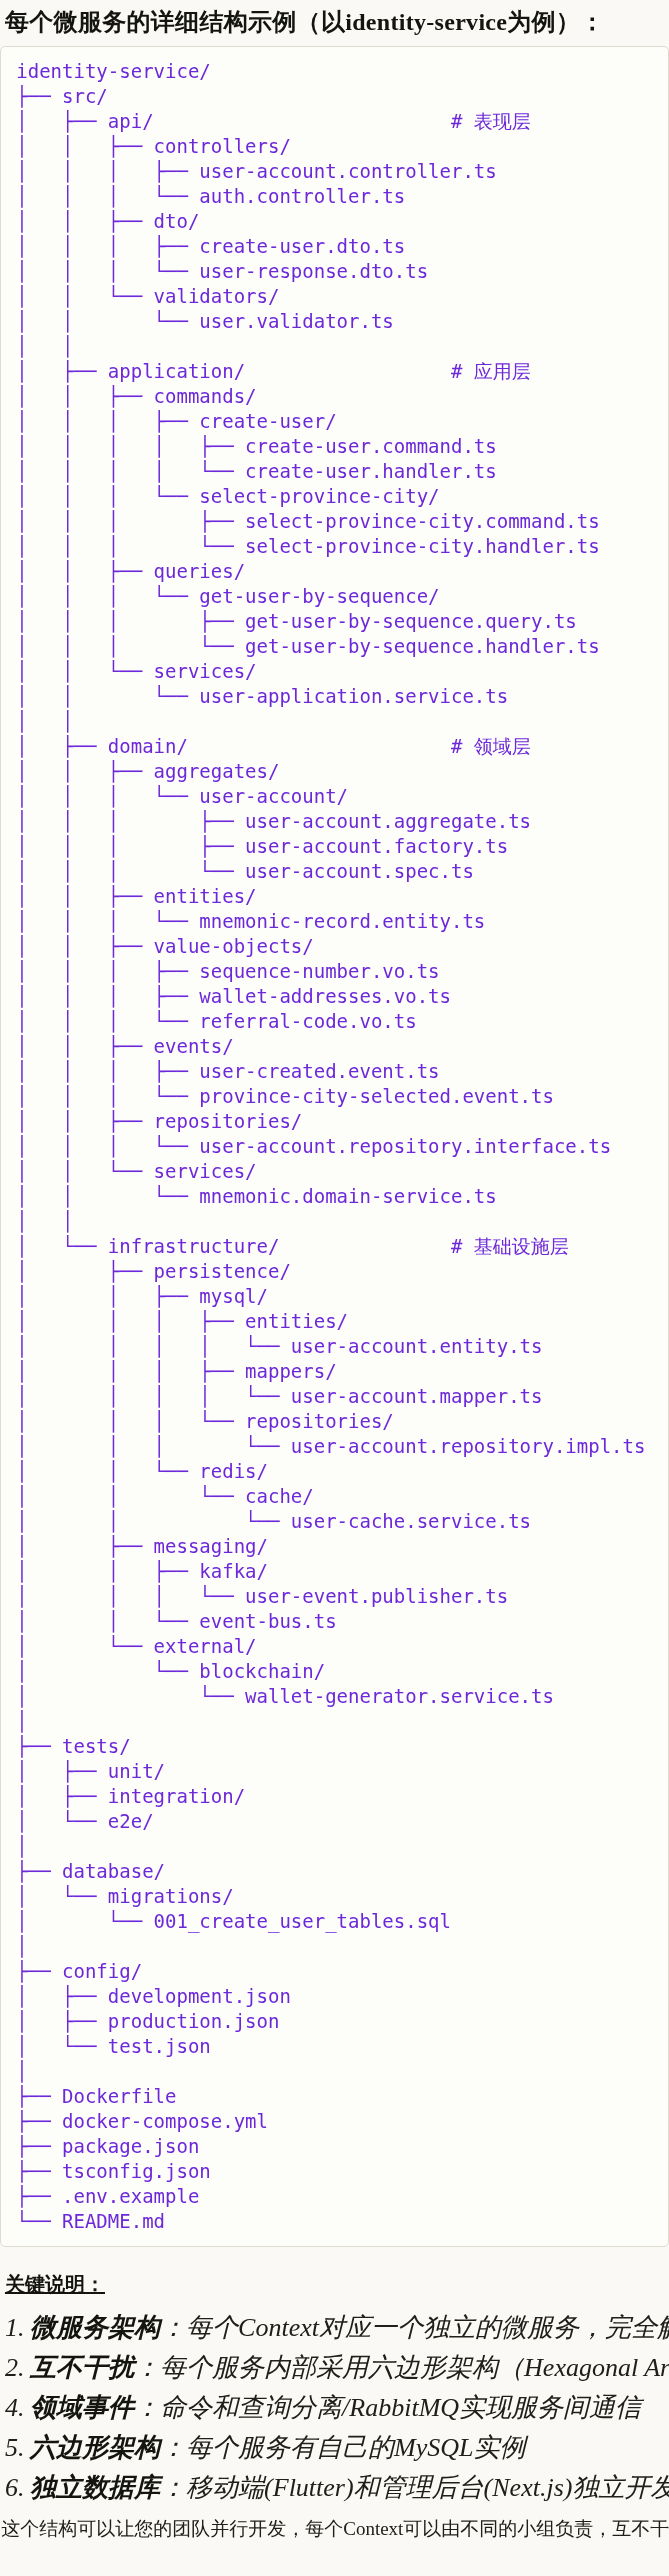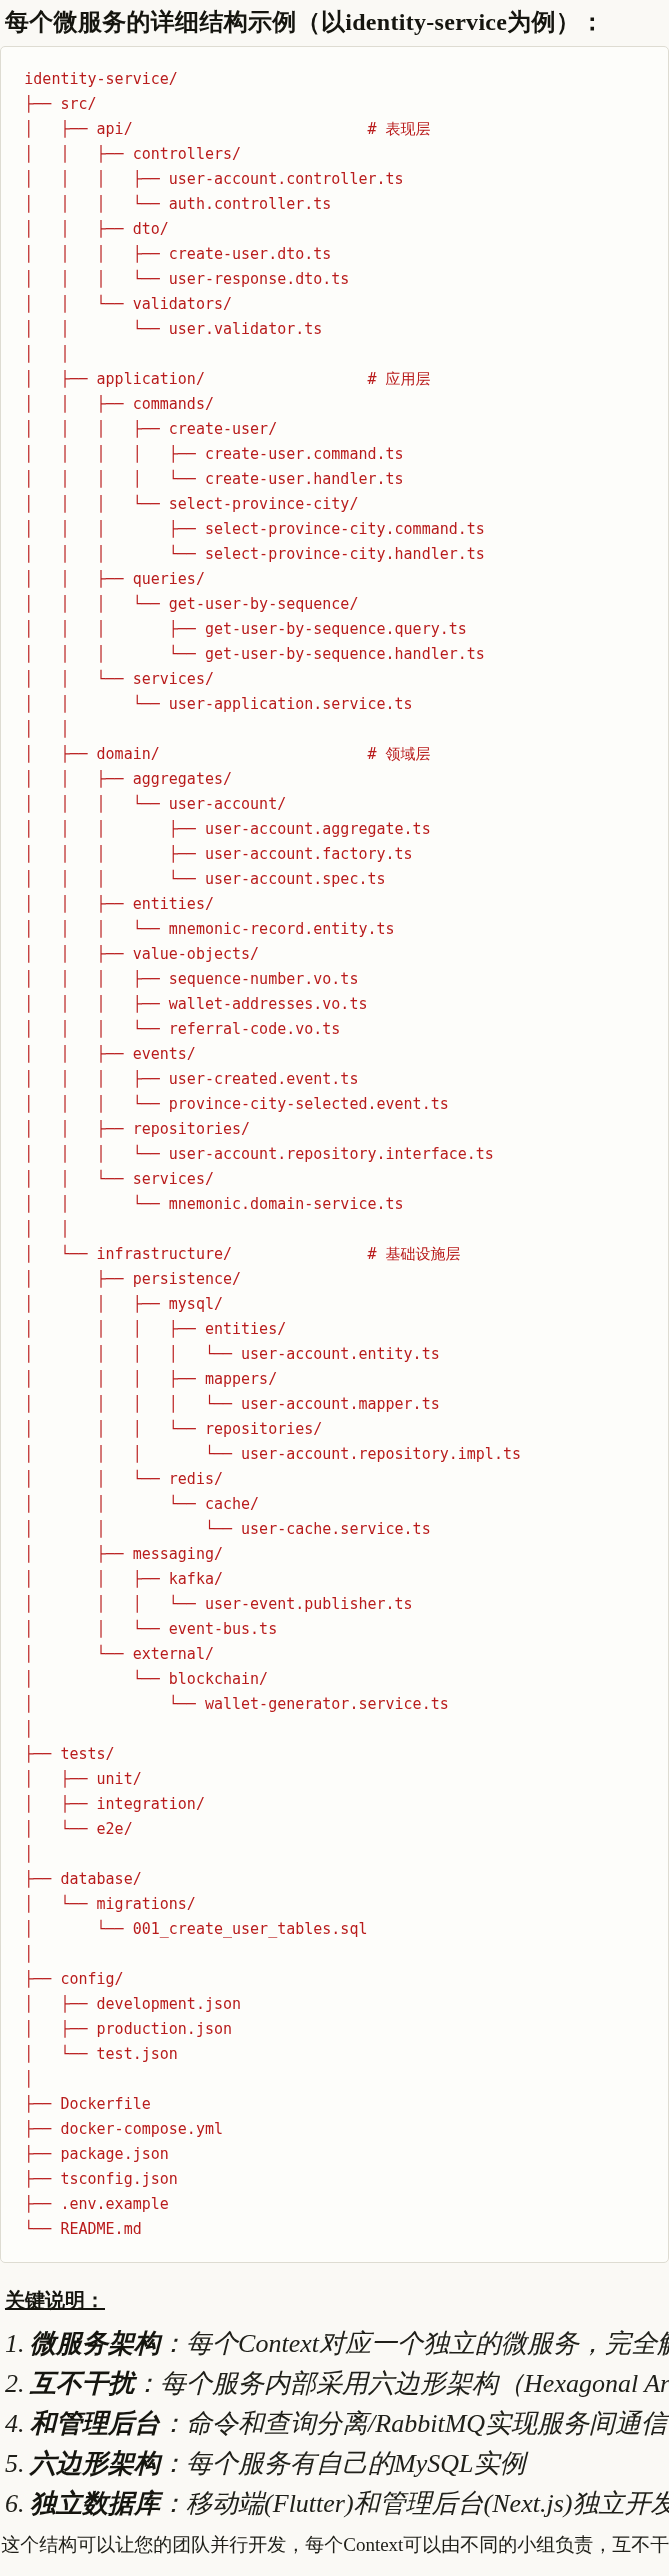--- a/index.html
+++ b/index.html
@@ -24,25 +24,25 @@
   .code-block {
     box-sizing: border-box;
     width: 669px;
     background: #fdfdfa;
     border: 1.3px solid #dedcd2;
     border-radius: 5px;
     padding: 8.1px 11.3px;
     overflow: hidden;
   }
   .tree {
-    margin: 12px;
+    margin: 4px;
     font-family: "DejaVu Sans Mono", monospace;
-    font-size: 15px;
+    font-size: 19px;
     line-height: 25px;
-    color: #b91c1c;
+    color: #6d28d9;
     white-space: pre;
     tab-size: 4;
   }
   .notes {
     margin: 0 5px;
   }
   .notes-heading {
     font-family: "Liberation Serif", serif;
     font-weight: 700;
     font-size: 20px;
@@ -170,21 +170,21 @@
 </div>
 
 <div class="notes">
   <h2 class="notes-heading">关键说明：</h2>
 
   <p class="note-item"><span class="note-num">1.</span><span class="note-term">微服务架构</span><span class="note-text">：每个Context对应一个独立的微服务，完全解耦</span></p>
 
   <p class="note-item"><span class="note-num">2.</span><span class="note-term">互不干扰</span><span class="note-text">：每个服务内部采用六边形架构（Hexagonal Architecture）</span></p>
 
 
-  <p class="note-item"><span class="note-num">4.</span><span class="note-term">和管理后台</span><span class="note-text">：命令和查询分离/RabbitMQ实现服务间通信</span></p>
+  <p class="note-item"><span class="note-num">4.</span><span class="note-term">领域事件</span><span class="note-text">：命令和查询分离/RabbitMQ实现服务间通信</span></p>
 
   <p class="note-item"><span class="note-num">5.</span><span class="note-term">六边形架构</span><span class="note-text">：每个服务有自己的MySQL实例</span></p>
 
   <p class="note-item"><span class="note-num">6.</span><span class="note-term">独立数据库</span><span class="note-text">：移动端(Flutter)和管理后台(Next.js)独立开发</span></p>
 
   <p class="closing">这个结构可以让您的团队并行开发，每个Context可以由不同的小组负责，互不干扰。</p>
 </div>
 
 
 </body></html>

